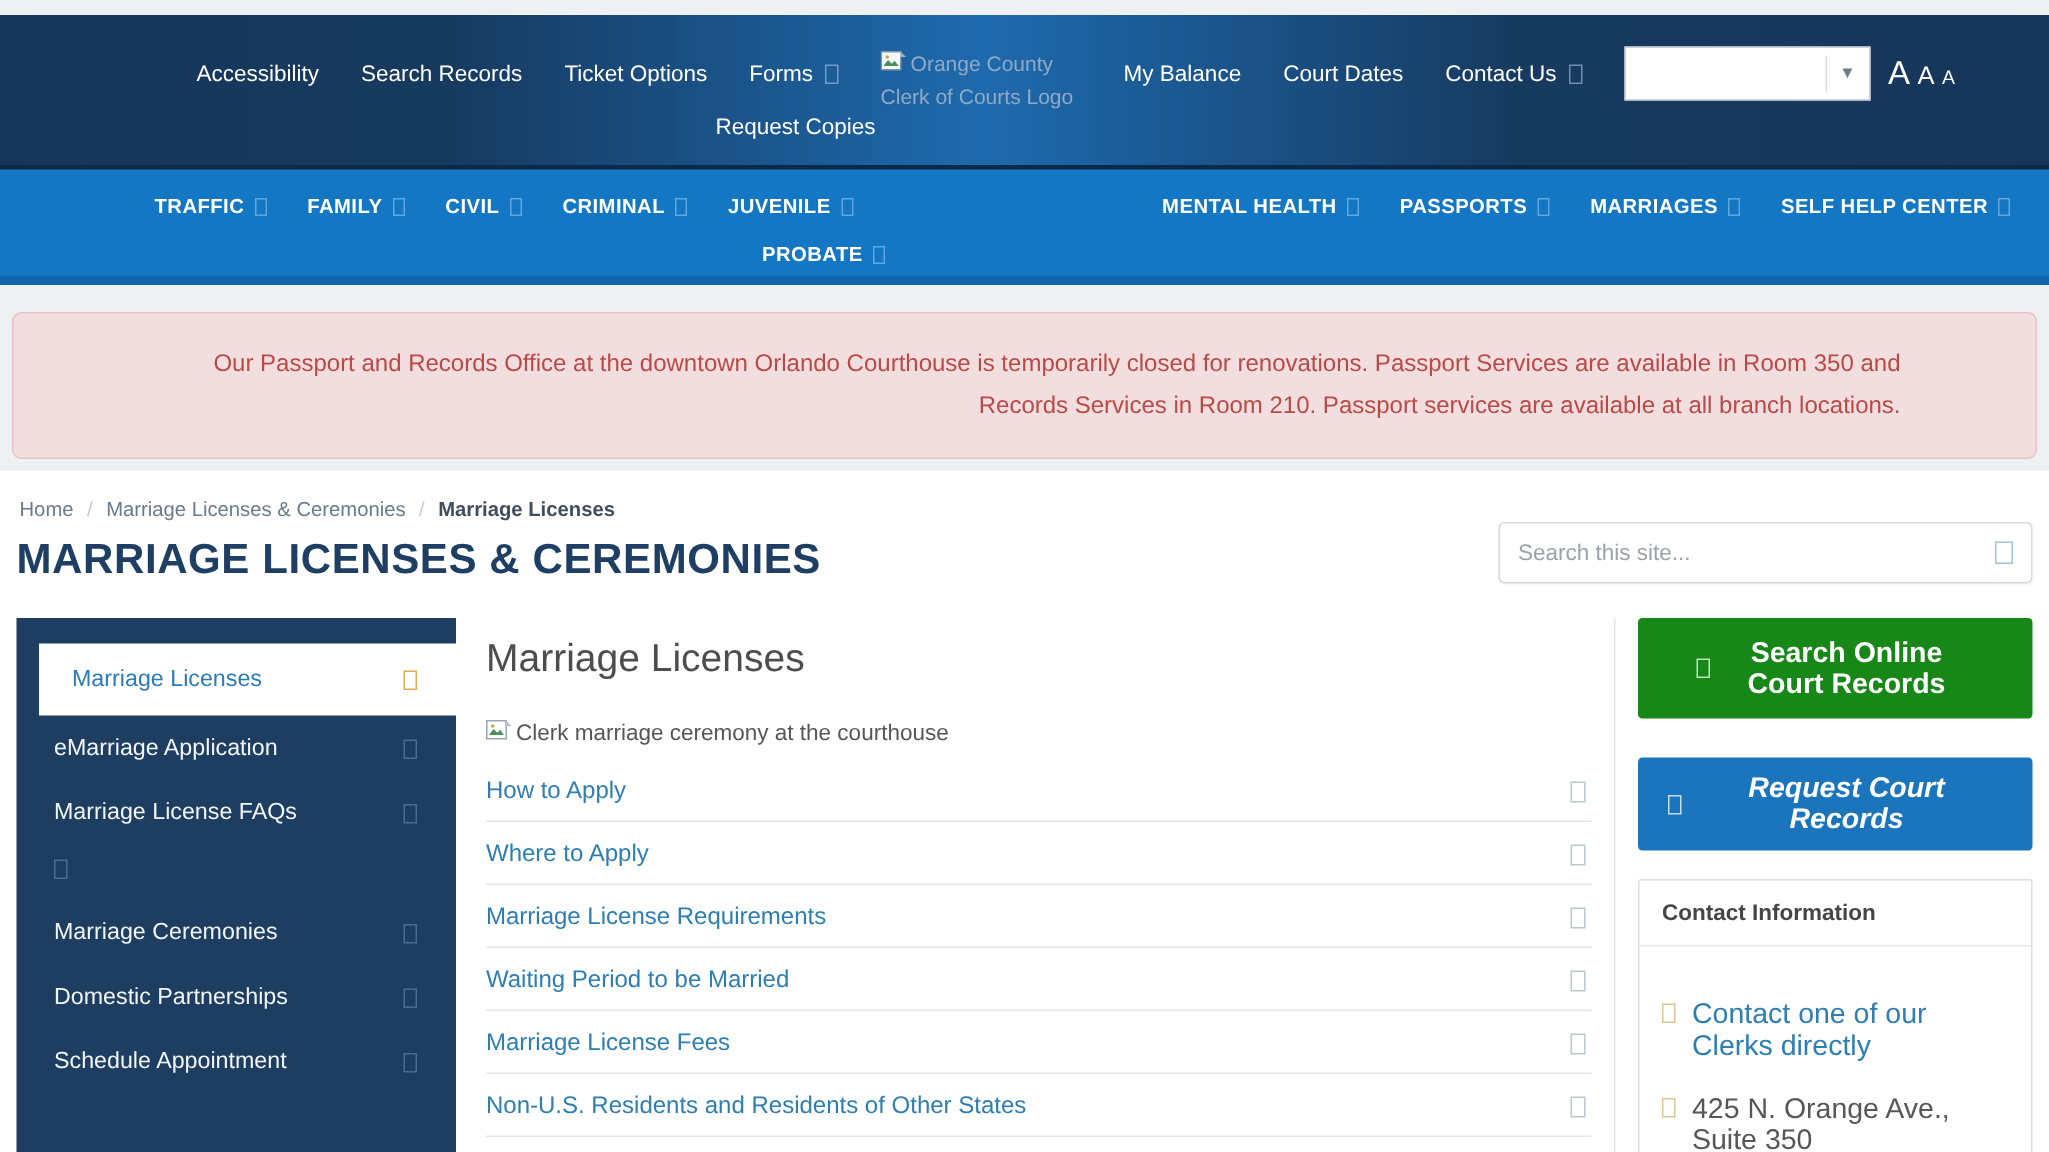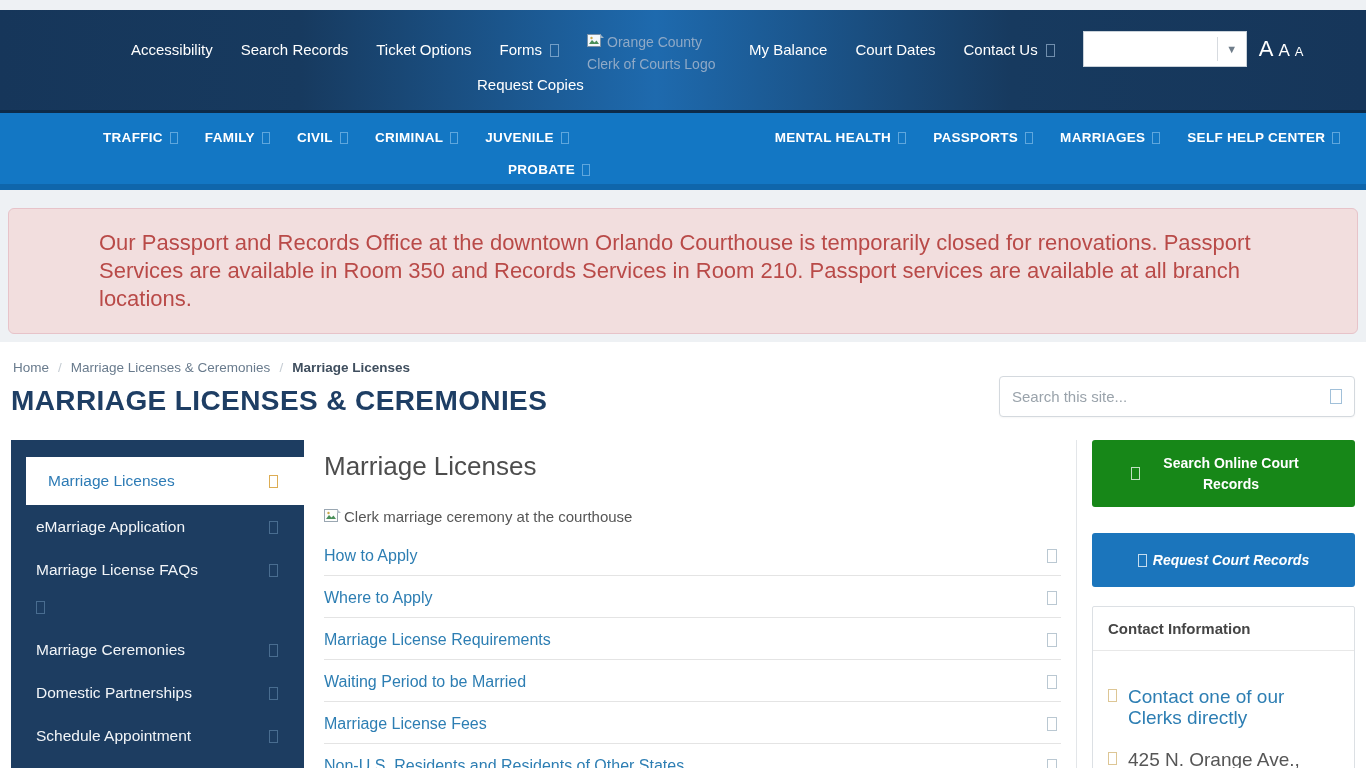--- a/index.html
+++ b/index.html
@@ -45,21 +45,21 @@
     white-space:nowrap; cursor:pointer; }
   .nav-item .tofu { margin-left:7px; color:#9fd0f2; width:8px; height:12px; }
   .nav-spacer { width:152px; flex:none; }
   .nav-row2-item { position:absolute; left:508px; top:49px; }
 
   
   .alert-wrap { padding:18px 8px 2px 8px; }
   .alert {
     background:var(--alert-bg,#f2dede); border:1px solid var(--alert-border,#e7c3c9);
     border-radius:6px; color:var(--alert-text,#b94a48);
-    font-size:22px; line-height:28px; text-align:left; padding:20px 90px;
+    font-size:16px; line-height:28px; text-align:right; padding:20px 90px;
   }
 
   
   .container { width:1344px; margin:0 auto; padding-top:16px; }
 
   .breadcrumb { font-size:13.5px; color:#697b8d; margin:2px 0 10px 2px; }
   .breadcrumb a { color:#697b8d; text-decoration:none; cursor:pointer; }
   .breadcrumb .sep { color:#c5ccd3; margin:0 9px; }
   .breadcrumb .current { color:#3f4e5e; font-weight:bold; }
 
@@ -88,21 +88,21 @@
   .img-alt-row { font-size:15px; color:var(--text-gray,#565656); margin-bottom:7px; }
   .intro { font-size:15px; line-height:21px; color:var(--text-gray,#565656); margin-bottom:9px; max-width:545px; }
   .accordion-row { display:flex; justify-content:space-between; align-items:center;
     padding:13px 4px 10px 0; border-bottom:1px solid #e4e4e4; cursor:pointer; }
   .accordion-row .acc-label { color:var(--link-teal,#2d7eb3); font-size:16px; }
   .accordion-row .tofu { color:#a9bac7; width:10px; height:14px; opacity:.8; }
 
   
   .rail { width:263px; flex:none; margin-left:15px; }
   .rail-btn { width:100%; border:none; border-radius:3px; color:#fff; font-family:inherit;
-    font-size:14px; font-weight:bold; line-height:21px; cursor:pointer;
+    font-size:19px; font-weight:bold; line-height:21px; cursor:pointer;
     display:flex; align-items:center; justify-content:center; gap:6px; text-align:center; }
   .rail-btn .tofu { color:#fff; opacity:.75; flex:none; }
   .btn-green { background:var(--green,#178718); min-height:67px; padding:12px 26px; }
   .btn-blue { background:var(--button-blue,#1b75bc); min-height:54px; margin-top:26px; padding:10px 20px;font-style:italic; }
   .btn-label { max-width:170px; }
 
   .contact-card { margin-top:19px; background:#fff; border:1px solid #dce0e4; border-radius:2px; }
   .contact-card .card-header { padding:13px 15px; font-size:15px; font-weight:bold; color:#454545;
     border-bottom:1px solid #e8e8e8; }
   .contact-card .card-body { padding:14px 15px; }

